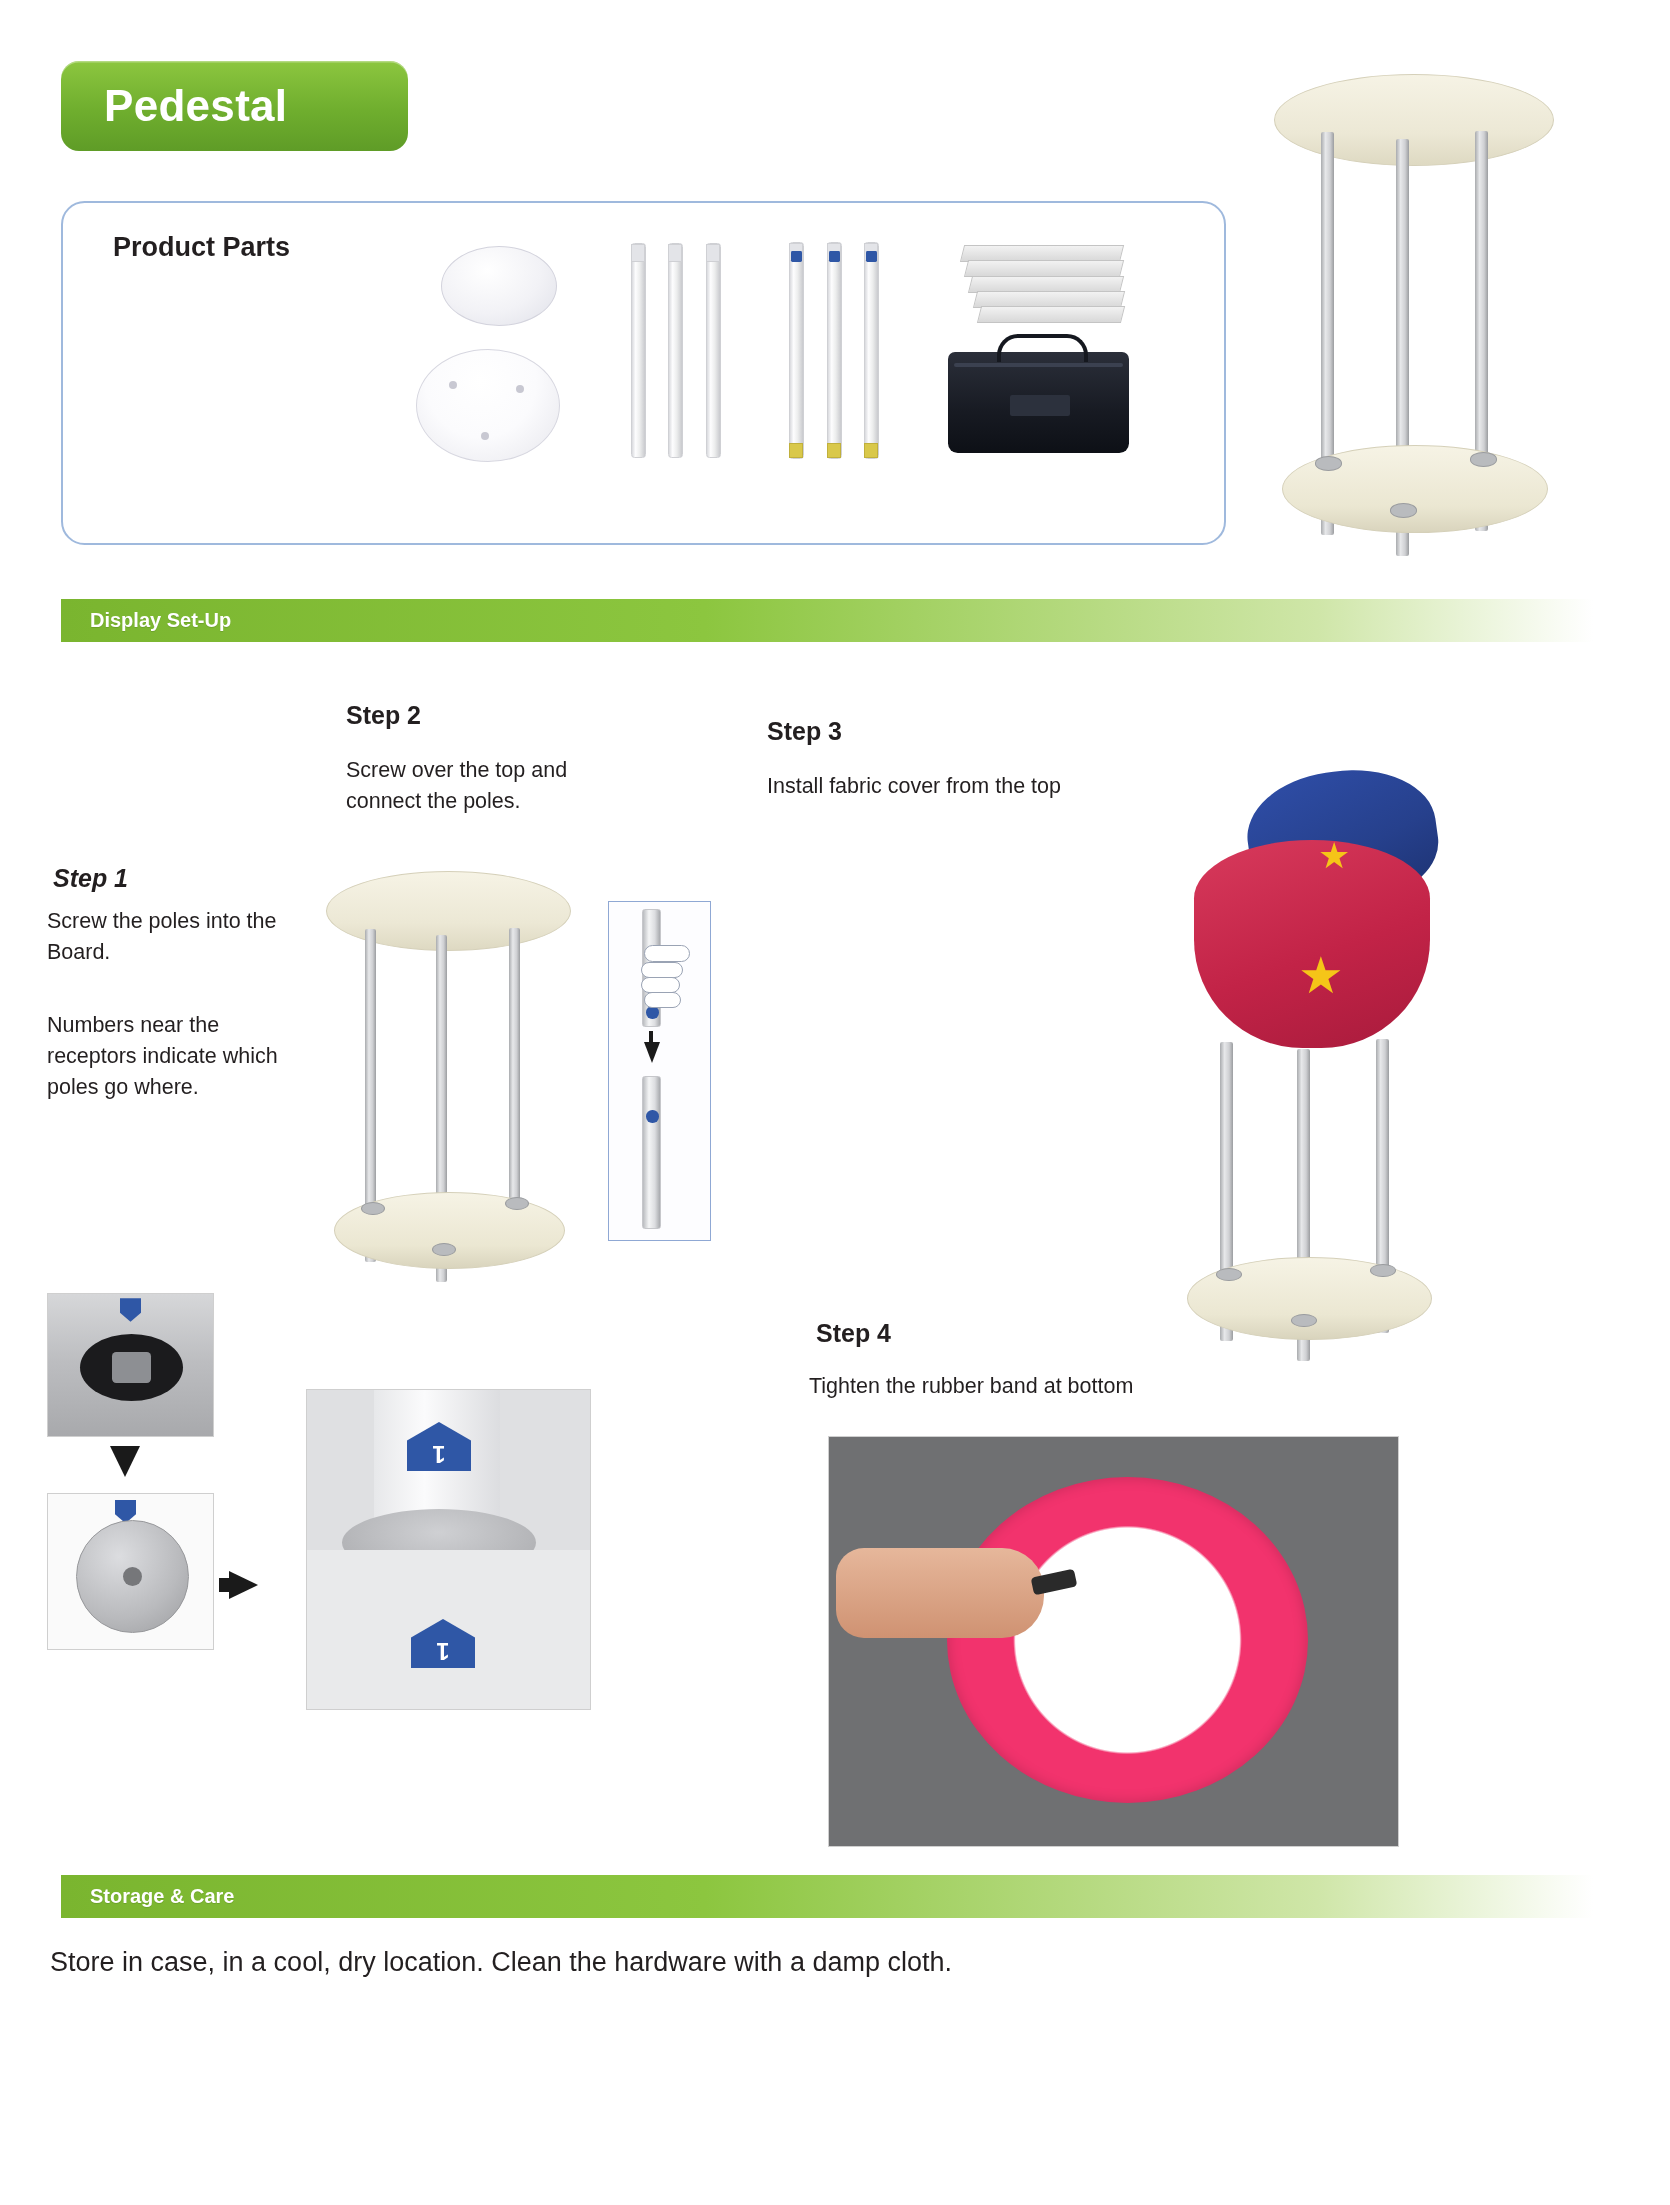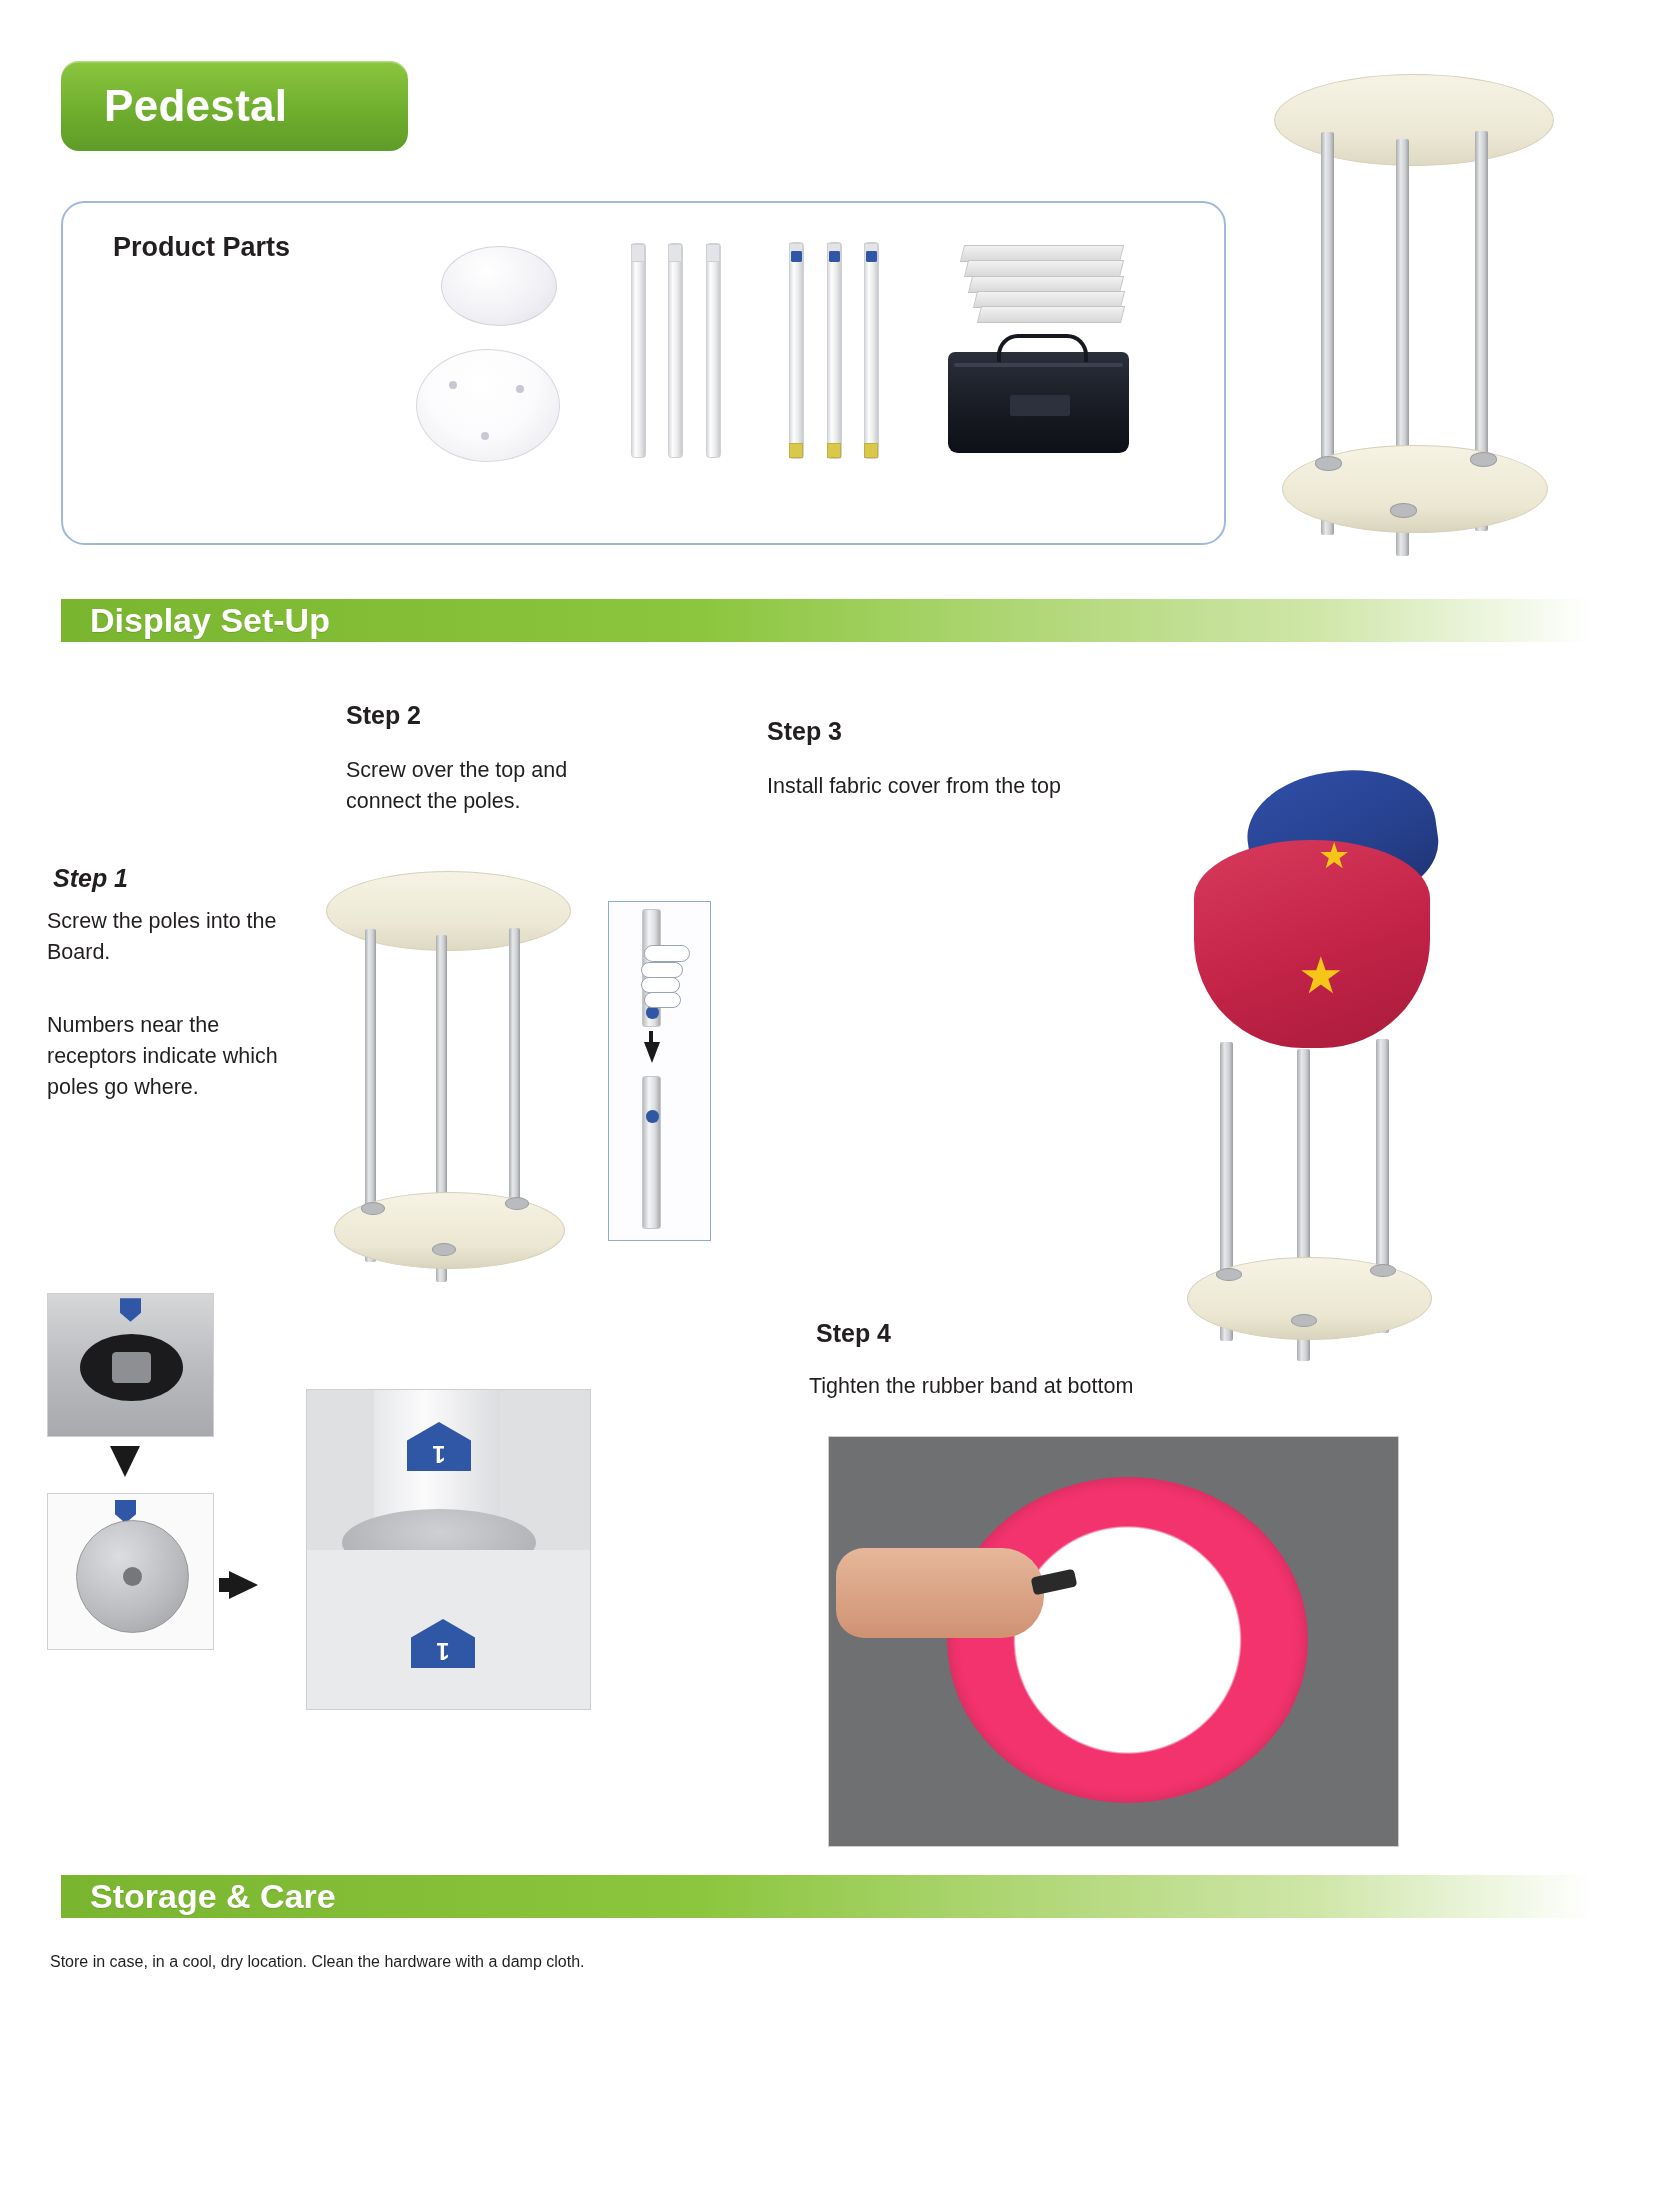--- a/index.html
+++ b/index.html
@@ -211,21 +211,21 @@
     left: 61px;
     height: 43px;
     width: 1532px;
     background: linear-gradient(90deg,#7ab52f 0%, #8cc63f 42%, #cfe6a8 82%, #ffffff 100%);
     display: flex;
     align-items: center;
     padding-left: 29px;
     box-sizing: border-box;
   }
   .section-bar span {
-    font-size: 34px;
+    font-size: 20px;
     font-weight: bold;
     color: #ffffff;
     text-shadow: 0 0.7px 0.7px rgba(0,0,0,.12);
   }
   #bar-setup { top: 599px; }
   #bar-storage { top: 1875px; text-align: center; }
 
   
   .step-h {
     position: absolute;
@@ -459,21 +459,21 @@
     border-radius: 4.2px;
     transform: rotate(-12deg);
   }
 
   
   .storage-text {
     position: absolute;
     left: 50px;
     top: 1944px;
     width: 1528px;
-    font-size: 16px;
+    font-size: 27px;
     line-height: 36px;
     color: #231f20;
   }
 </style>
 </head>
 <body>
 
 <div class="title-badge">
   <span>Pedestal</span>
 </div>

